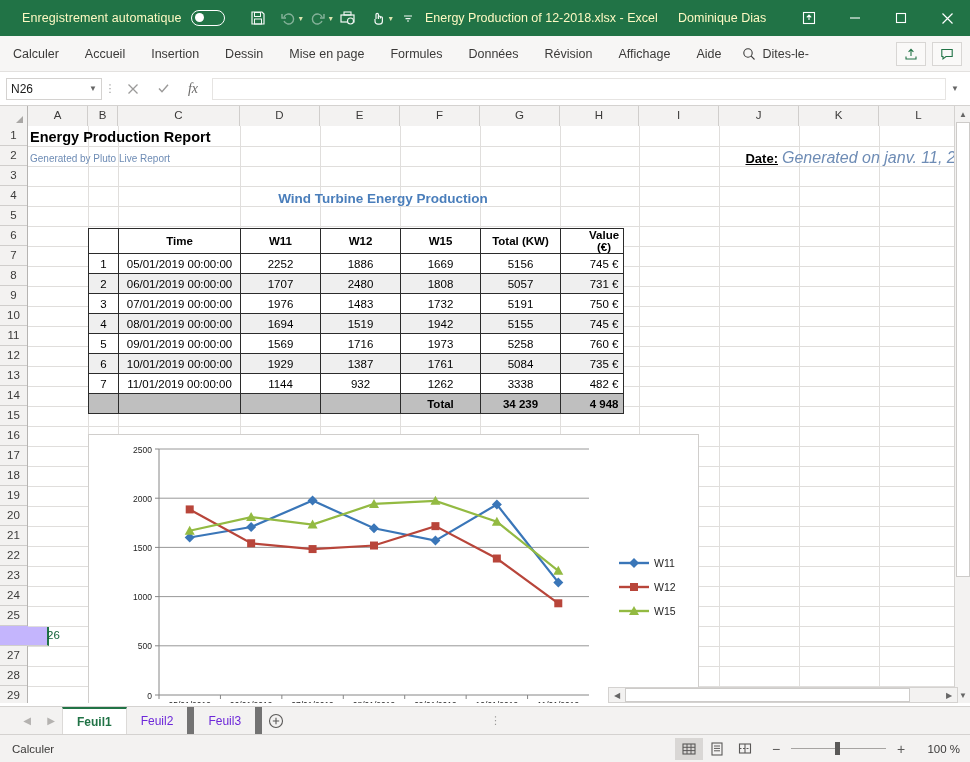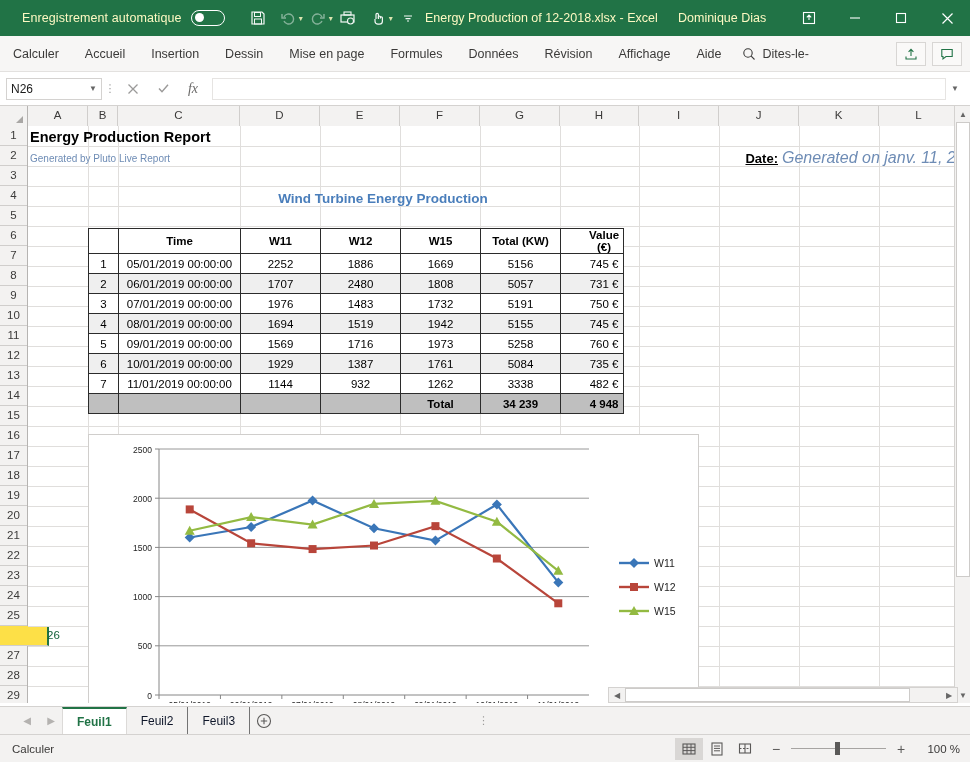--- a/index.html
+++ b/index.html
@@ -103,21 +103,21 @@
     color: #3b3a39; border-right: 1px solid #d0cecc; flex: none; background: #f3f2f1;
   }
   .rowhead {
     position: absolute; top: 20px; left: 0; width: 28px; background: #f3f2f1;
     border-right: 1px solid #b6b4b2;
   }
   .rh {
     height: 20px; line-height: 19px; text-align: center; font-size: 11.5px;
     color: #3b3a39; border-bottom: 1px solid #d0cecc; background: #f3f2f1;
   }
-  .rh.sel { background: #fde047; color: #14613a; font-weight: normal; border-right: 2px solid #217346; width: 28px; padding-left: 47px; }
+  .rh.sel { background: #c4b5fd; color: #14613a; font-weight: normal; border-right: 2px solid #217346; width: 28px; padding-left: 47px; }
   .cellarea { position: absolute; top: 20px; left: 28px; width: 926px; height: 577px; overflow: hidden; }
   .gridlines { position: absolute; top: 0; left: 0; width: 926px; height: 577px; }
   .gl-v { position: absolute; top: 0; bottom: 0; width: 1px; background: #e0dedc; }
   .gl-h { position: absolute; left: 0; right: 0; height: 1px; background: #e0dedc; }
 
   .cell { position: absolute; font-size: 12px; color: #000; white-space: nowrap; display: flex; align-items: center; }
   .c-title { font-weight: bold; font-size: 14.5px; color: #000; }
   .c-sub { font-size: 10px; color: #6e8cb5; }
   .c-datelabel { font-size: 13px; font-weight: bold; color: #000; justify-content: flex-end; text-decoration: underline; }
   .c-datevalue { font-size: 16px; color: #6e8cb5; font-style: italic; }
@@ -147,22 +147,22 @@
   .chart-svg { display: block; }
 
   
   .sheetbar {
     position: absolute; bottom: 28px; left: 0; width: 970px; height: 28px;
     background: #f3f2f1; border-top: 1px solid #d4d2d0; display: flex; align-items: center;
   }
   .navarrows { display: flex; gap: 2px; margin-left: 16px; }
   .navarrow { width: 22px; height: 22px; display: flex; align-items: center; justify-content: center; color: #b4b2b0; font-size: 10px; }
   .stab {
-    height: 28px; line-height: 28px; padding: 0 14px; font-size: 12px; color: #0f172a;
-    border-right: 1px solid #737373; white-space: nowrap;
+    height: 28px; line-height: 28px; padding: 0 14px; font-size: 12px; color: #6d28d9;
+    border-right: 7px solid #737373; white-space: nowrap;
   }
   .stab.active {
     background: #ffffff; color: #217346; font-weight: bold;
     border-top: 2px solid #217346; border-right: 1px solid #dcdad8; border-left: 1px solid #dcdad8;
     line-height: 26px;
   }
   .addsheet { width: 28px; height: 28px; display: flex; align-items: center; justify-content: center; color: #5a5958; }
   .sheet-dots { margin-left: 200px; color: #9b9a99; font-size: 11px; }
   .hscroll {
     position: absolute; right: 12px; bottom: 31px; width: 350px; height: 16px;

